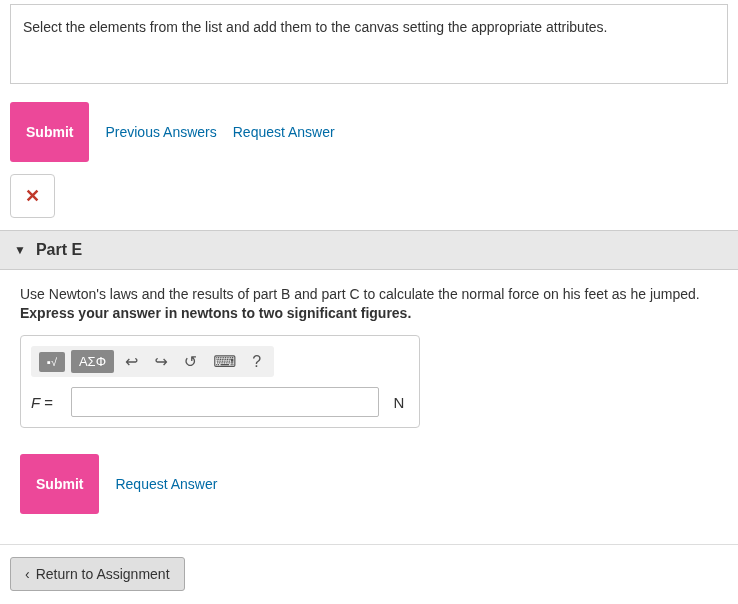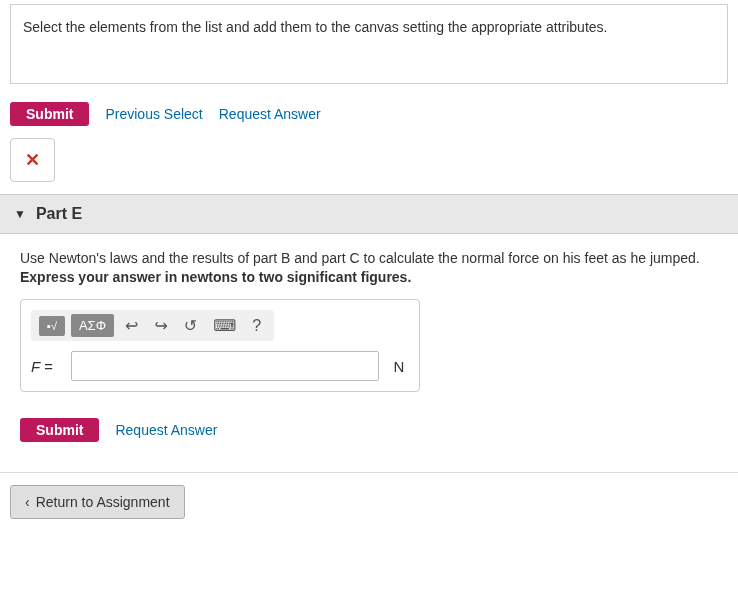--- a/index.html
+++ b/index.html
@@ -26,24 +26,24 @@
     }
 
     .action-bar {
       display: flex;
       align-items: center;
       gap: 16px;
       padding: 8px 10px;
     }
 
     .btn-submit {
-      background-color: #be185d;
+      background-color: #ec4899;
       color: #fff;
       border: none;
-      padding: 4px 16px;
+      padding: 22px 16px;
       font-size: 14px;
       cursor: pointer;
       border-radius: 3px;
       font-weight: bold;
     }
 
     .link-btn {
       color: #006ba6;
       text-decoration: none;
       font-size: 14px;
@@ -230,21 +230,21 @@
   </style>
 </head>
 <body>
 
 <div class="top-section">
   <p class="top-instruction">Select the elements from the list and add them to the canvas setting the appropriate attributes.</p>
 </div>
 
 <div class="action-bar">
   <button class="btn-submit">Submit</button>
-  <a class="link-btn">Previous Select</a>
+  <a class="link-btn">Previous Answers</a>
   <a class="link-btn">Request Answer</a>
 </div>
 
 <div class="feedback-box">
   <span class="x-icon">✕</span>
 </div>
 
 <div class="part-header">
   <span class="triangle-icon">▼</span>
   <span class="part-title">Part E</span>

